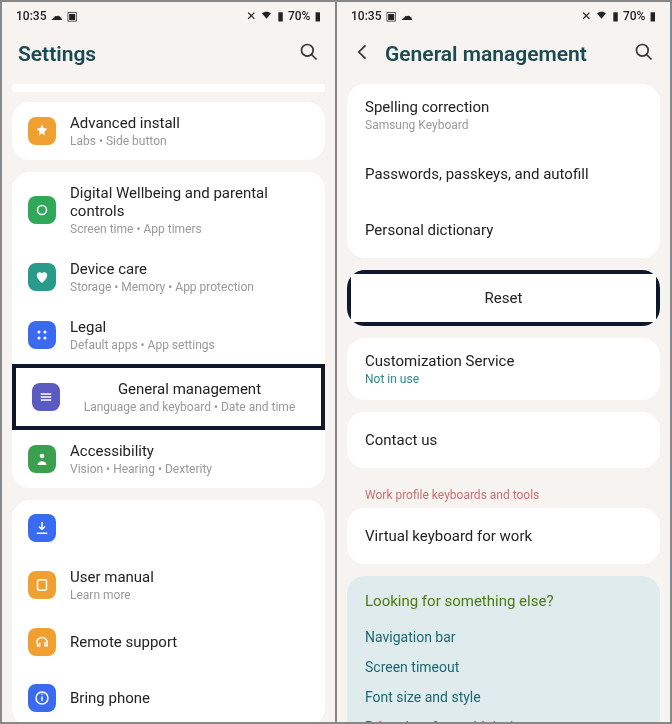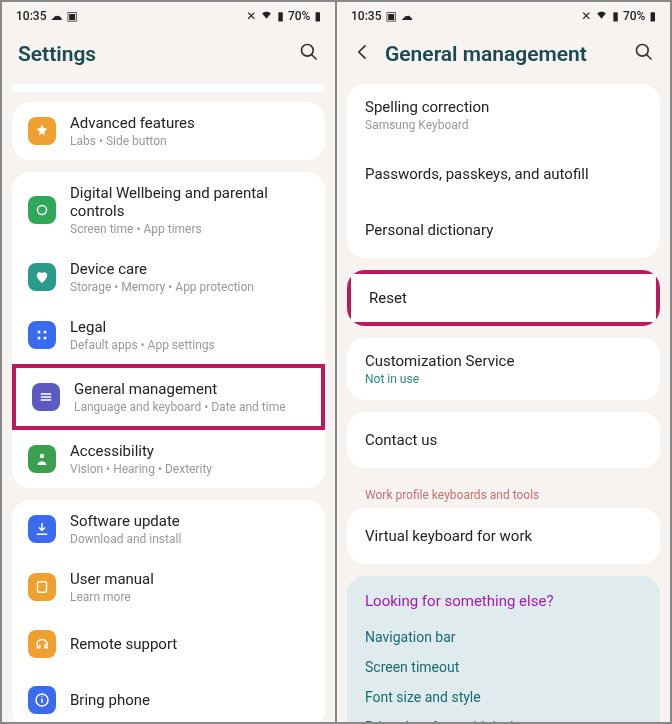--- a/index.html
+++ b/index.html
@@ -13,25 +13,25 @@
     .header .back { margin-right: 12px; }
     .header svg { width: 20px; height: 20px; }
     .content { flex: 1; overflow-y: hidden; padding: 0 10px 10px; }
     .card { background: #fff; border-radius: 18px; margin-bottom: 12px; overflow: hidden; }
     .item { display: flex; align-items: center; padding: 12px 16px; min-height: 56px; }
     .item-icon { width: 28px; height: 28px; border-radius: 8px; display: flex; align-items: center; justify-content: center; margin-right: 14px; flex-shrink: 0; }
     .item-text { flex: 1; display: flex; flex-direction: column; gap: 2px; }
     .item-title { font-size: 15px; color: #222; }
     .item-sub { font-size: 12px; color: #999; }
     .item-sub.teal { color: #2a8a8a; }
-    .item.highlight { border: 4px solid #be185d; }
+    .item.highlight { border: 4px solid #0f172a; text-align: center; }
     .item.simple { padding: 14px 18px; }
     .section-label { font-size: 12px; color: #c97070; padding: 8px 18px 6px; }
     .lookfor { background: #e0ebed; border-radius: 18px; padding: 16px 18px; }
-    .lookfor-title { font-size: 15px; color: #a21caf; margin-bottom: 12px; }
+    .lookfor-title { font-size: 15px; color: #4d7c0f; margin-bottom: 12px; }
     .lookfor-link { font-size: 14px; color: #1a6a72; padding: 7px 0; }
     .top-bar { height: 8px; background: #fff; border-radius: 18px; margin-bottom: 10px; }
   </style>
 </head>
 <body>
 
 <div class="screen">
   <div class="status-bar">
     <div class="status-left">
       <span>10:35</span>
@@ -58,21 +58,21 @@
   <div class="content">
     <div class="top-bar"></div>
     <div class="card" id="card-l1">
         <div class="item">
           <div class="item-icon" style="background: rgb(240, 160, 48);">
             <svg viewBox="0 0 24 24" width="18" height="18">
               <path d="M12 3l2 5 5 1-4 4 1 5-4-3-4 3 1-5-4-4 5-1z" fill="#fff"></path>
             </svg>
           </div>
           <div class="item-text">
-            <span class="item-title">Advanced features</span>
+            <span class="item-title">Advanced install</span>
             <span class="item-sub">Labs • Side button</span>
           </div>
         </div>
       </div>
     <div class="card" id="card-l2">
         <div class="item">
           <div class="item-icon" style="background: rgb(47, 168, 90);">
             <svg viewBox="0 0 24 24" width="18" height="18">
               <circle cx="12" cy="12" r="6" fill="none" stroke="#fff" stroke-width="2"></circle>
             </svg>
@@ -132,24 +132,20 @@
             <span class="item-sub">Vision • Hearing • Dexterity</span>
           </div>
         </div>
       </div>
     <div class="card" id="card-l3">
         <div class="item">
           <div class="item-icon" style="background: rgb(58, 106, 240);">
             <svg viewBox="0 0 24 24" width="18" height="18">
               <path d="M12 4v10m0 0l-4-4m4 4l4-4M5 19h14" stroke="#fff" stroke-width="2" fill="none"></path>
             </svg>
-          </div>
-          <div class="item-text">
-            <span class="item-title">Software update</span>
-            <span class="item-sub">Download and install</span>
           </div>
         </div>
         <div class="item">
           <div class="item-icon" style="background: rgb(240, 160, 48);">
             <svg viewBox="0 0 24 24" width="18" height="18">
               <rect x="6" y="5" width="12" height="14" rx="2" fill="none" stroke="#fff" stroke-width="2"></rect>
             </svg>
           </div>
           <div class="item-text">
             <span class="item-title">User manual</span>

